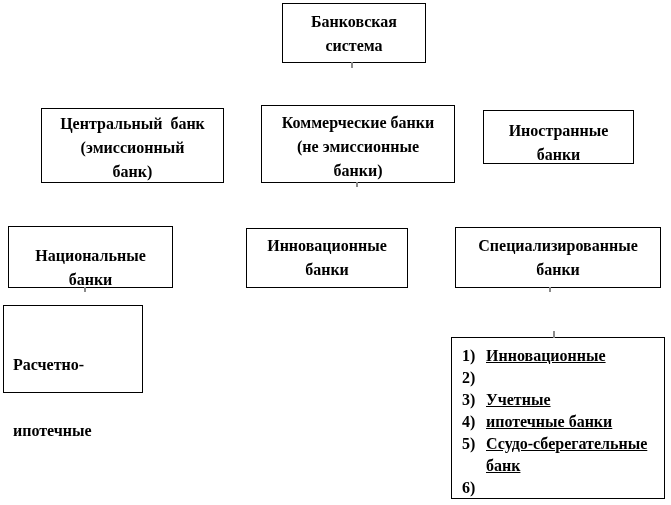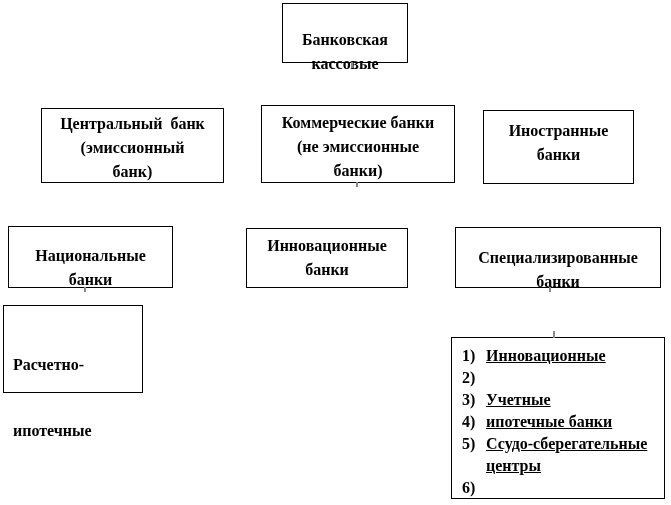--- a/index.html
+++ b/index.html
@@ -23,27 +23,27 @@
     color: #000000;
     font-weight: bold;
     font-size: 16px;
     text-align: center;
   }
   .box .line {
     line-height: 24px;
     white-space: pre-wrap;
   }
   
-  .b-top       { left: 282px; top: 3px;   width: 126px; height: 60px; padding-top: 24px; }
+  .b-top       { left: 282px; top: 3px;   width: 144px; height: 60px; padding-top: 6px; }
   .b-central   { left: 41px;  top: 108px; width: 183px; height: 75px; padding-top: 3px; }
   .b-comm2     { left: 261px; top: 105px; width: 194px; height: 78px; padding-top: 5px; }
-  .b-foreign   { left: 483px; top: 110px; width: 151px; height: 74px; padding-top: 8px; }
+  .b-foreign   { left: 483px; top: 110px; width: 151px; height: 54px; padding-top: 8px; }
   .b-national  { left: 8px;   top: 226px; width: 165px; height: 62px; padding-top: 17px; }
   .b-comm3     { left: 246px; top: 228px; width: 162px; height: 60px; padding-top: 5px; }
-  .b-special   { left: 455px; top: 227px; width: 206px; height: 61px; padding-top: 18px; }
+  .b-special   { left: 455px; top: 227px; width: 206px; height: 61px; padding-top: 6px; }
   .b-rkc       { left: 3px;   top: 305px; width: 140px; height: 88px;
                  text-align: left; padding: 7px 0 0 9px; }
   .b-rkc .line { line-height: 28px; margin-top: 38px; }
   .b-list      { left: 451px; top: 337px; width: 214px; height: 162px;
                  text-align: left; padding: 7px 0 0 10px; }
   .b-list .li  { display: flex; line-height: 22px; }
   .b-list .num { flex: 0 0 24px; }
   .b-list .txt { flex: 1 1 auto; padding-right: 4px; text-decoration: underline; }
   
   .tick {
@@ -57,21 +57,21 @@
   .t4 { left: 549px; top: 287px; height: 5px; }
   .t5 { left: 553px; top: 331px; height: 7px; }
 </style>
 </head>
 <body>
 
 <div class="canvas">
 
   <div class="box b-top">
     <div class="line">Банковская</div>
-    <div class="line">кассовые</div>
+    <div class="line">система</div>
   </div>
 
   <div class="box b-central">
     <div class="line">Центральный  банк</div>
     <div class="line">(эмиссионный</div>
     <div class="line">банк)</div>
   </div>
 
   <div class="box b-comm2">
     <div class="line">Коммерческие банки</div>
@@ -115,21 +115,21 @@
     <div class="li">
       <span class="num">3)</span>
         <span class="txt">Учетные</span>
     </div>
     <div class="li">
       <span class="num">4)</span>
         <span class="txt">ипотечные банки</span>
     </div>
     <div class="li">
       <span class="num">5)</span>
-        <span class="txt">Ссудо-сберегательные центры</span>
+        <span class="txt">Ссудо-сберегательные банк</span>
     </div>
     <div class="li">
       <span class="num">6)</span>
     </div>
   </div>
 
   <div class="tick t1"></div>
   <div class="tick t2"></div>
   <div class="tick t3"></div>
   <div class="tick t4"></div>

